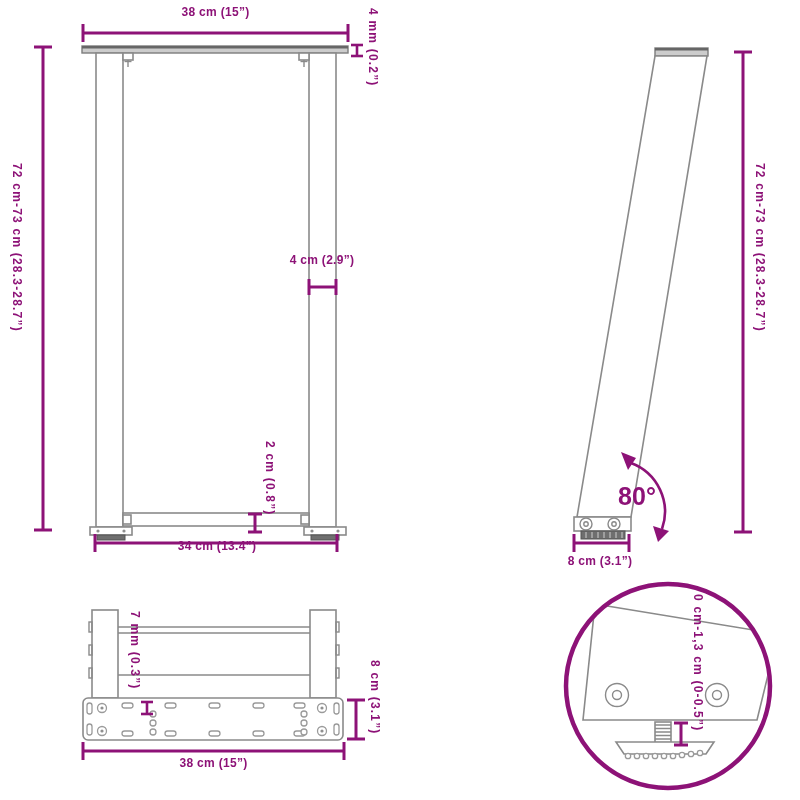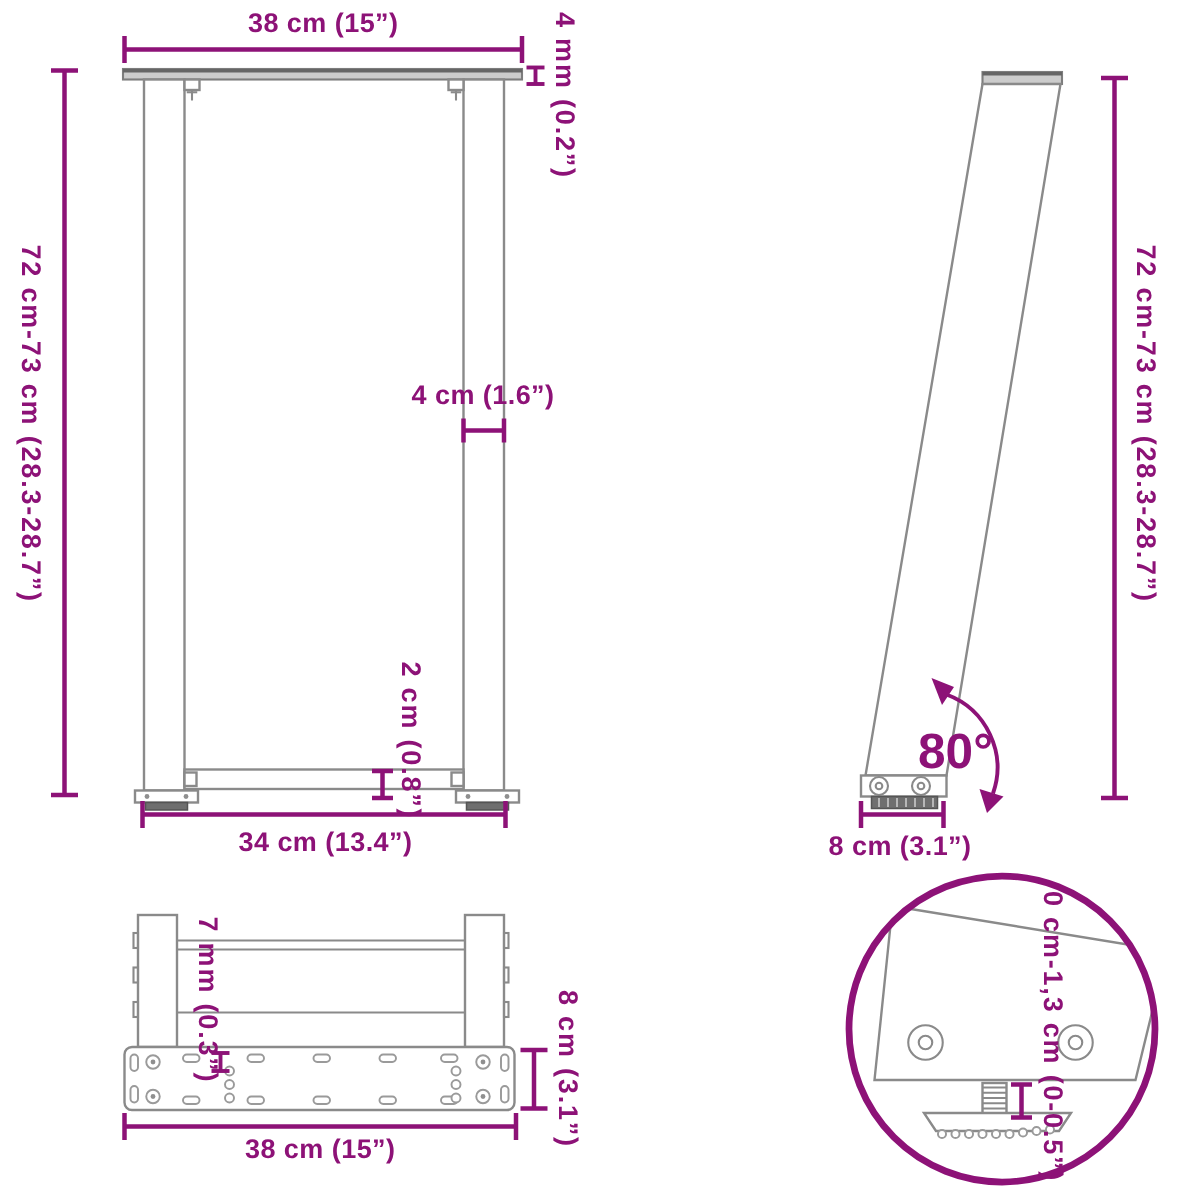--- a/index.html
+++ b/index.html
@@ -21,28 +21,28 @@
   svg .pad-rib   { stroke:#cfcfcf; stroke-width:1; }
   svg .dim       { stroke:var(--accent); stroke-width:3; fill:none; stroke-linecap:butt; }
   svg .dim-thin  { stroke:var(--accent); stroke-width:2.6; fill:none; }
   svg .dim-fill  { fill:var(--accent); stroke:none; }
   svg .detail-ring { stroke:var(--accent); stroke-width:4.5; fill:none; }
 
   .lbl {
     position:absolute;
     color:var(--accent);
     font-weight:700;
-    font-size:18px;
+    font-size:12px;
     letter-spacing:.3px;
     white-space:nowrap;
     line-height:1.1;
   }
   .lbl.h { text-align:center; }
   .lbl.v { writing-mode:vertical-rl; text-orientation:mixed; letter-spacing:1.2px; }
-  .lbl.big { font-size:33px; letter-spacing:0; }
+  .lbl.big { font-size:25px; letter-spacing:0; }
 </style>
 </head>
 <body>
 
 <div class="canvas">
 
   <svg width="800" height="800" viewBox="0 0 800 800">
     <defs>
       <clipPath id="detailClip">
           <circle cx="668" cy="686" r="100"></circle>
@@ -257,25 +257,25 @@
     </g>
   </svg>
 
   
   <div class="lbl h" style="left:83px; top:6px; width:265px;">38 cm (15”)</div>
 
   <div class="lbl v" style="left:366px; top:8px;">4 mm (0.2”)</div>
 
   <div class="lbl v" style="left:10px; top:163px;">72 cm-73 cm (28.3-28.7”)</div>
 
-  <div class="lbl h" style="left:252px; top:254px; width:140px;">4 cm (1.6”)</div>
+  <div class="lbl h" style="left:252px; top:254px; width:140px;">4 cm (2.9”)</div>
 
   <div class="lbl v" style="left:263px; top:441px;">2 cm (0.8”)</div>
 
-  <div class="lbl h" style="left:96px; top:552px; width:242px;">34 cm (13.4”)</div>
+  <div class="lbl h" style="left:96px; top:540px; width:242px;">34 cm (13.4”)</div>
 
   <div class="lbl v" style="left:753px; top:163px;">72 cm-73 cm (28.3-28.7”)</div>
 
   <div class="lbl big h" style="left:605px; top:483px; width:64px;">80°</div>
 
   <div class="lbl h" style="left:520px; top:555px; width:160px;">8 cm (3.1”)</div>
 
   <div class="lbl v" style="left:128px; top:611px;">7 mm (0.3”)</div>
 
 

